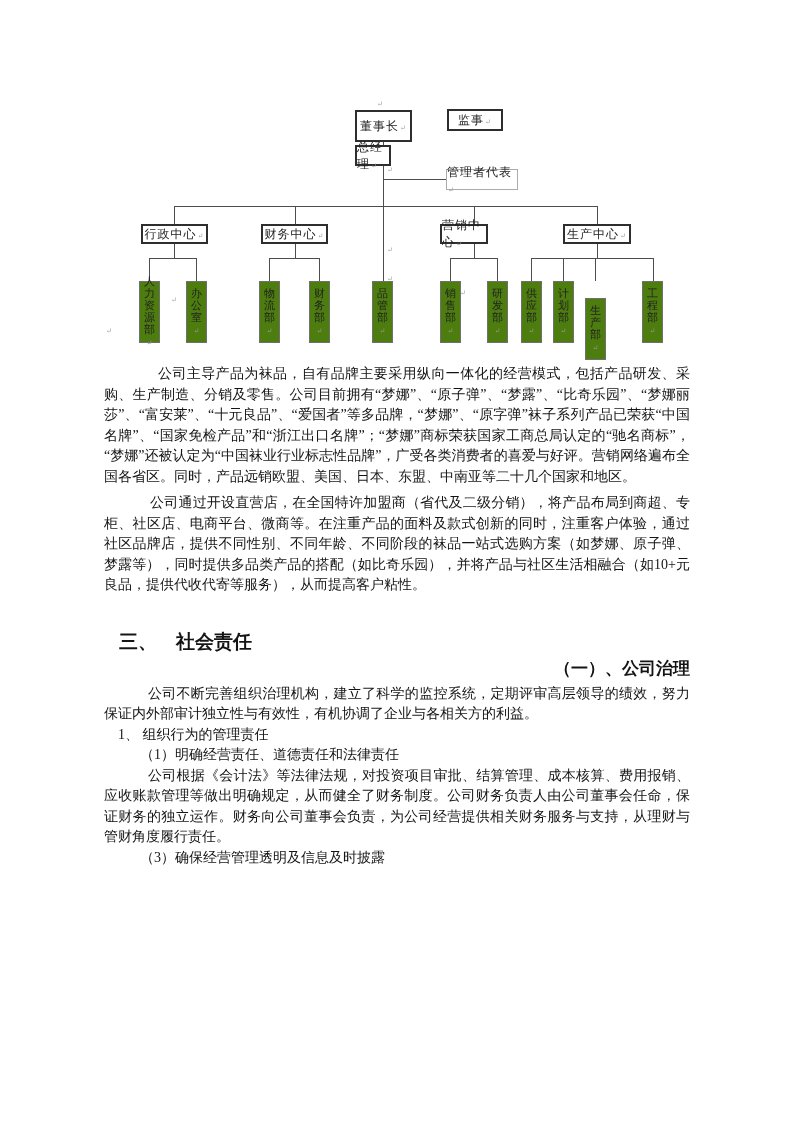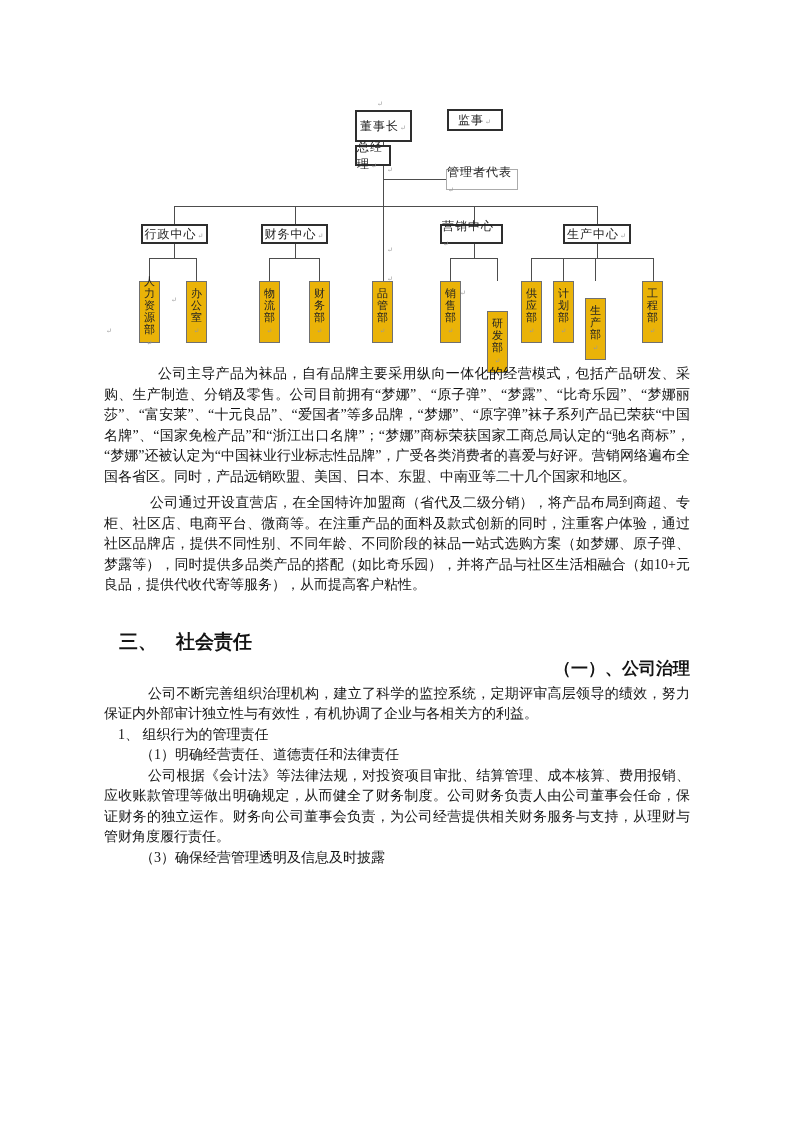--- a/index.html
+++ b/index.html
@@ -25,21 +25,21 @@
     box-sizing: border-box;
   }
   .node.thick { border: 2px solid #2e2e2e; }
   .node.thin  { border: 1px solid #ababab; }
   .node .label::after { content: "\21B5"; font-size: 7px; color: #9a9a9a; margin-left: 1px; }
 
   .dept {
     position: absolute;
     width: 21px; height: 62px;
     border: 1px solid #707070;
-    background: #eab308;
+    background: #4d7c0f;
     display: flex; align-items: center; justify-content: center;
     box-sizing: border-box;
   }
   .dept .vtext {
     width: 13px;
     font-size: 11px; line-height: 12px;
     word-break: break-all; line-break: anywhere;
     text-align: center; color: #222222;
   }
   .dept .vtext::after { content: "\21B5"; font-size: 7px; color: #9a9a9a; }
@@ -128,21 +128,21 @@
     <div class="node thin" style="left:446px; top:169px; width:72px; height:21px;">
       <span class="label">管理者代表</span>
     </div>
 
     <div class="node thick" style="left:141px; top:224px; width:67px; height:20px;">
       <span class="label">行政中心</span>
     </div>
     <div class="node thick" style="left:261px; top:224px; width:67px; height:20px;">
       <span class="label">财务中心</span>
     </div>
-    <div class="node thick" style="left:440px; top:224px; width:63px; height:20px;">
+    <div class="node thick" style="left:440px; top:224px; width:48px; height:20px;">
       <span class="label">营销中心</span>
     </div>
     <div class="node thick" style="left:563px; top:224px; width:68px; height:20px;">
       <span class="label">生产中心</span>
     </div>
 
     <div class="dept" style="left:139px; top:281px;">
       <span class="vtext">人力资源部</span>
     </div>
     <div class="dept" style="left:186px; top:281px;">
@@ -153,21 +153,21 @@
     </div>
     <div class="dept" style="left:309px; top:281px;">
       <span class="vtext">财务部</span>
     </div>
     <div class="dept" style="left:372px; top:281px;">
       <span class="vtext">品管部</span>
     </div>
     <div class="dept" style="left:440px; top:281px;">
       <span class="vtext">销售部</span>
     </div>
-    <div class="dept" style="left:487px; top:281px;margin-top:30px;">
+    <div class="dept" style="left:487px; top:281px;">
       <span class="vtext">研发部</span>
     </div>
     <div class="dept" style="left:521px; top:281px;">
       <span class="vtext">供应部</span>
     </div>
     <div class="dept" style="left:553px; top:281px;">
       <span class="vtext">计划部</span>
     </div>
     <div class="dept" style="left:585px; top:281px;margin-top:17px;">
       <span class="vtext">生产部</span>

